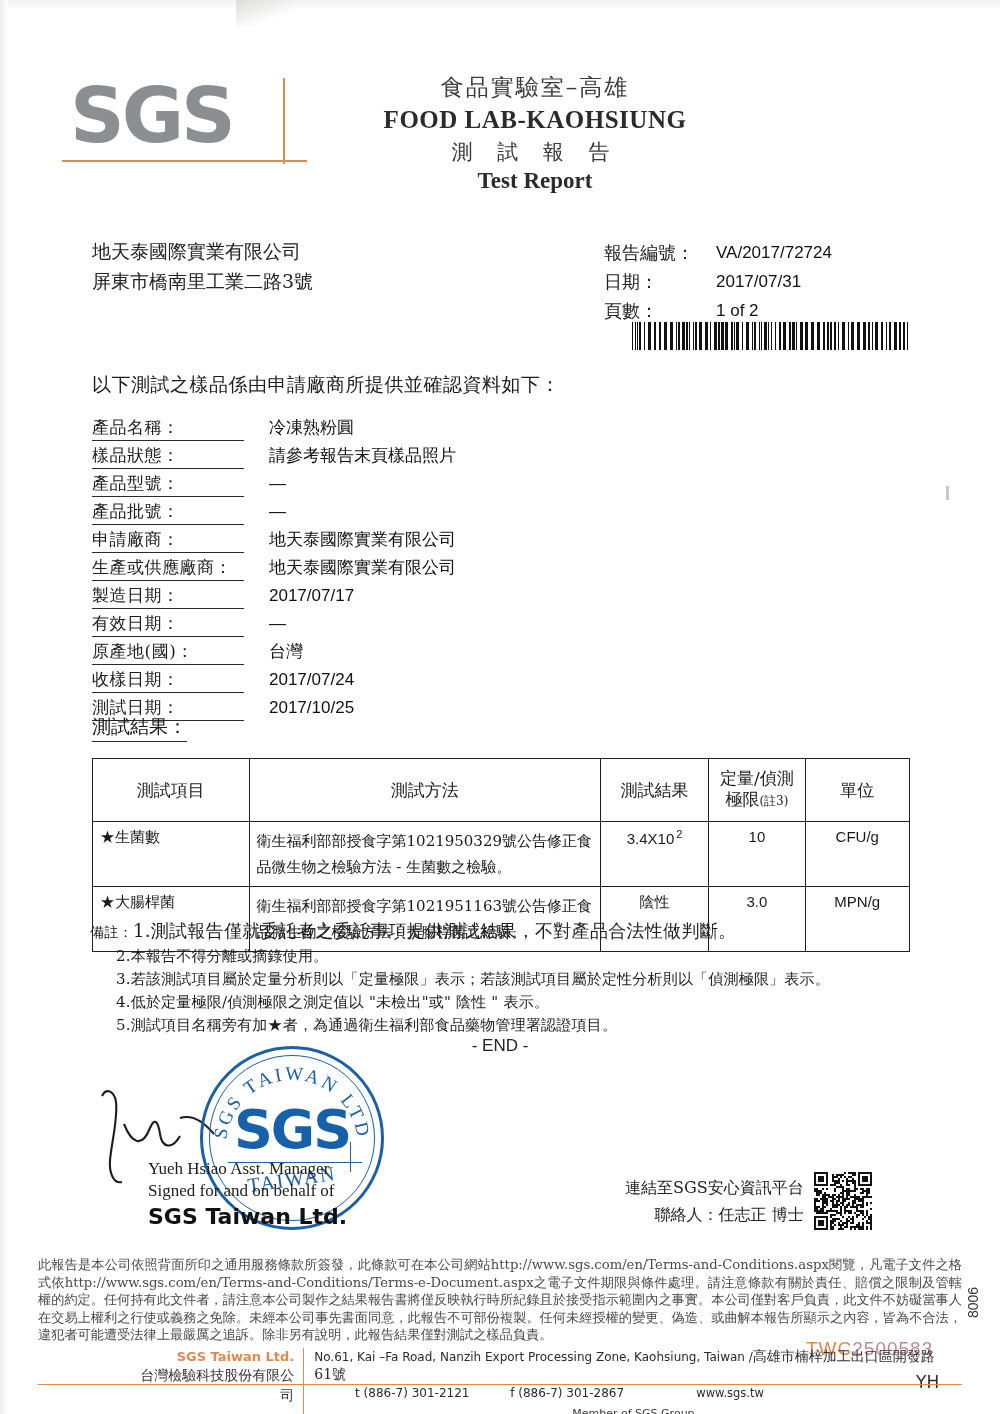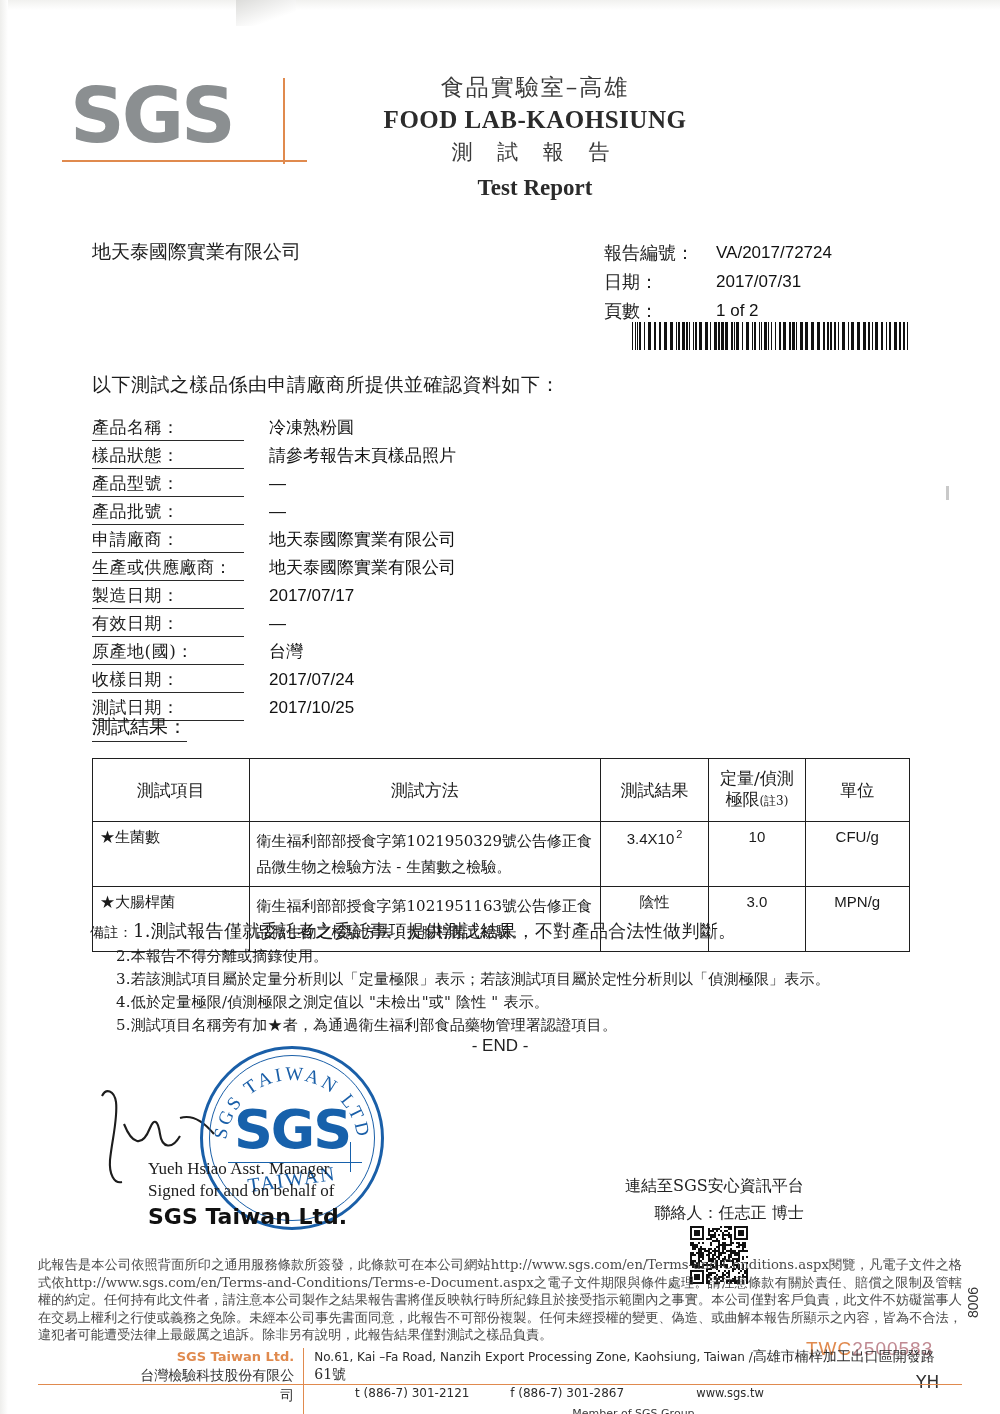--- a/index.html
+++ b/index.html
@@ -27,21 +27,21 @@
     font-weight:bold; font-size:76px; letter-spacing:-3px;
     color:#8b8f91; line-height:76px;
   }
   .logo-vline { position:absolute; left:213px; top:0px; width:2px; height:86px; background:#e08a4e; }
   .logo-hline { position:absolute; left:-8px; top:82px; width:245px; height:2px; background:#e08a4e; }
 
   .head-center { position:absolute; left:300px; top:72px; width:470px; text-align:center; }
   .head-cn1 { font-size:23px; letter-spacing:2px; font-family:"DejaVu Serif", serif; color:#3a3a3a; }
   .head-en1 { font-size:25px; font-weight:bold; letter-spacing:.5px; margin-top:3px; color:#2b2b2b; }
   .head-cn2 { font-size:21px; letter-spacing:9px; margin-top:4px; font-family:"DejaVu Serif", serif; color:#3a3a3a; }
-  .head-en2 { font-size:23px; font-weight:bold; margin-top:9px; color:#2b2b2b; }
+  .head-en2 { font-size:23px; font-weight:bold; margin-top:2px; color:#2b2b2b; }
 
   
   .client { position:absolute; left:92px; top:236px; font-size:19px;
     font-family:"DejaVu Serif", serif; line-height:30px; color:#222; }
 
   .meta { position:absolute; left:604px; top:238px; font-size:18px; }
   .meta-row { display:flex; line-height:29px; }
   .meta-label { width:112px; font-family:"DejaVu Serif", serif; color:#222; }
   .meta-val { font-family:"Liberation Sans", sans-serif; font-size:17px; color:#111; }
 
@@ -118,21 +118,21 @@
   .stamp-line { position:absolute; left:28px; right:22px; top:116px; height:1px; background:#1761ab; }
   .stamp-tick { position:absolute; left:150px; top:96px; width:1px; height:30px; background:#1761ab; }
 
   .sig-scribble { position:absolute; left:88px; top:1078px; width:150px; height:130px; }
 
   .sig { position:absolute; left:148px; top:1158px; }
   .sig-l1, .sig-l2 { font-size:17px; font-family:"Liberation Serif", serif; color:#1c1c1c; line-height:22px; }
   .sig-l3 { font-size:22px; font-weight:bold; font-family:"DejaVu Sans", sans-serif; color:#111; margin-top:2px; }
 
   
-  .qr-block { position:absolute; left:625px; top:1172px; display:flex; align-items:center;flex-direction:column; }
+  .qr-block { position:absolute; left:625px; top:1172px; display:flex; align-items:center; }
   .qr-text { text-align:right; font-family:"DejaVu Serif", serif; font-size:16px;
     line-height:27px; color:#222; margin-right:10px; }
   .qr { width:58px; height:58px; }
 
   
   .disclaimer { position:absolute; left:38px; top:1256px; width:924px;
     font-family:"DejaVu Serif", serif; font-size:13.2px; line-height:17.6px;
     color:#4a4a4a; text-align:justify; }
 
   
@@ -180,20 +180,21 @@
 
   <div class="head-center">
     <div class="head-cn1">食品實驗室–高雄</div>
     <div class="head-en1">FOOD LAB-KAOHSIUNG</div>
     <div class="head-cn2">測 試 報 告</div>
     <div class="head-en2">Test Report</div>
   </div>
 
   <div class="client">
     <div>地天泰國際實業有限公司</div>
+    <div>屏東市橋南里工業二路3號</div>
   </div>
 
   <div class="meta">
     <div class="meta-row">
       <span class="meta-label">報告編號：</span>
       <span class="meta-val">VA/2017/72724</span>
     </div>
     <div class="meta-row">
       <span class="meta-label">日期：</span>
       <span class="meta-val">2017/07/31</span>

